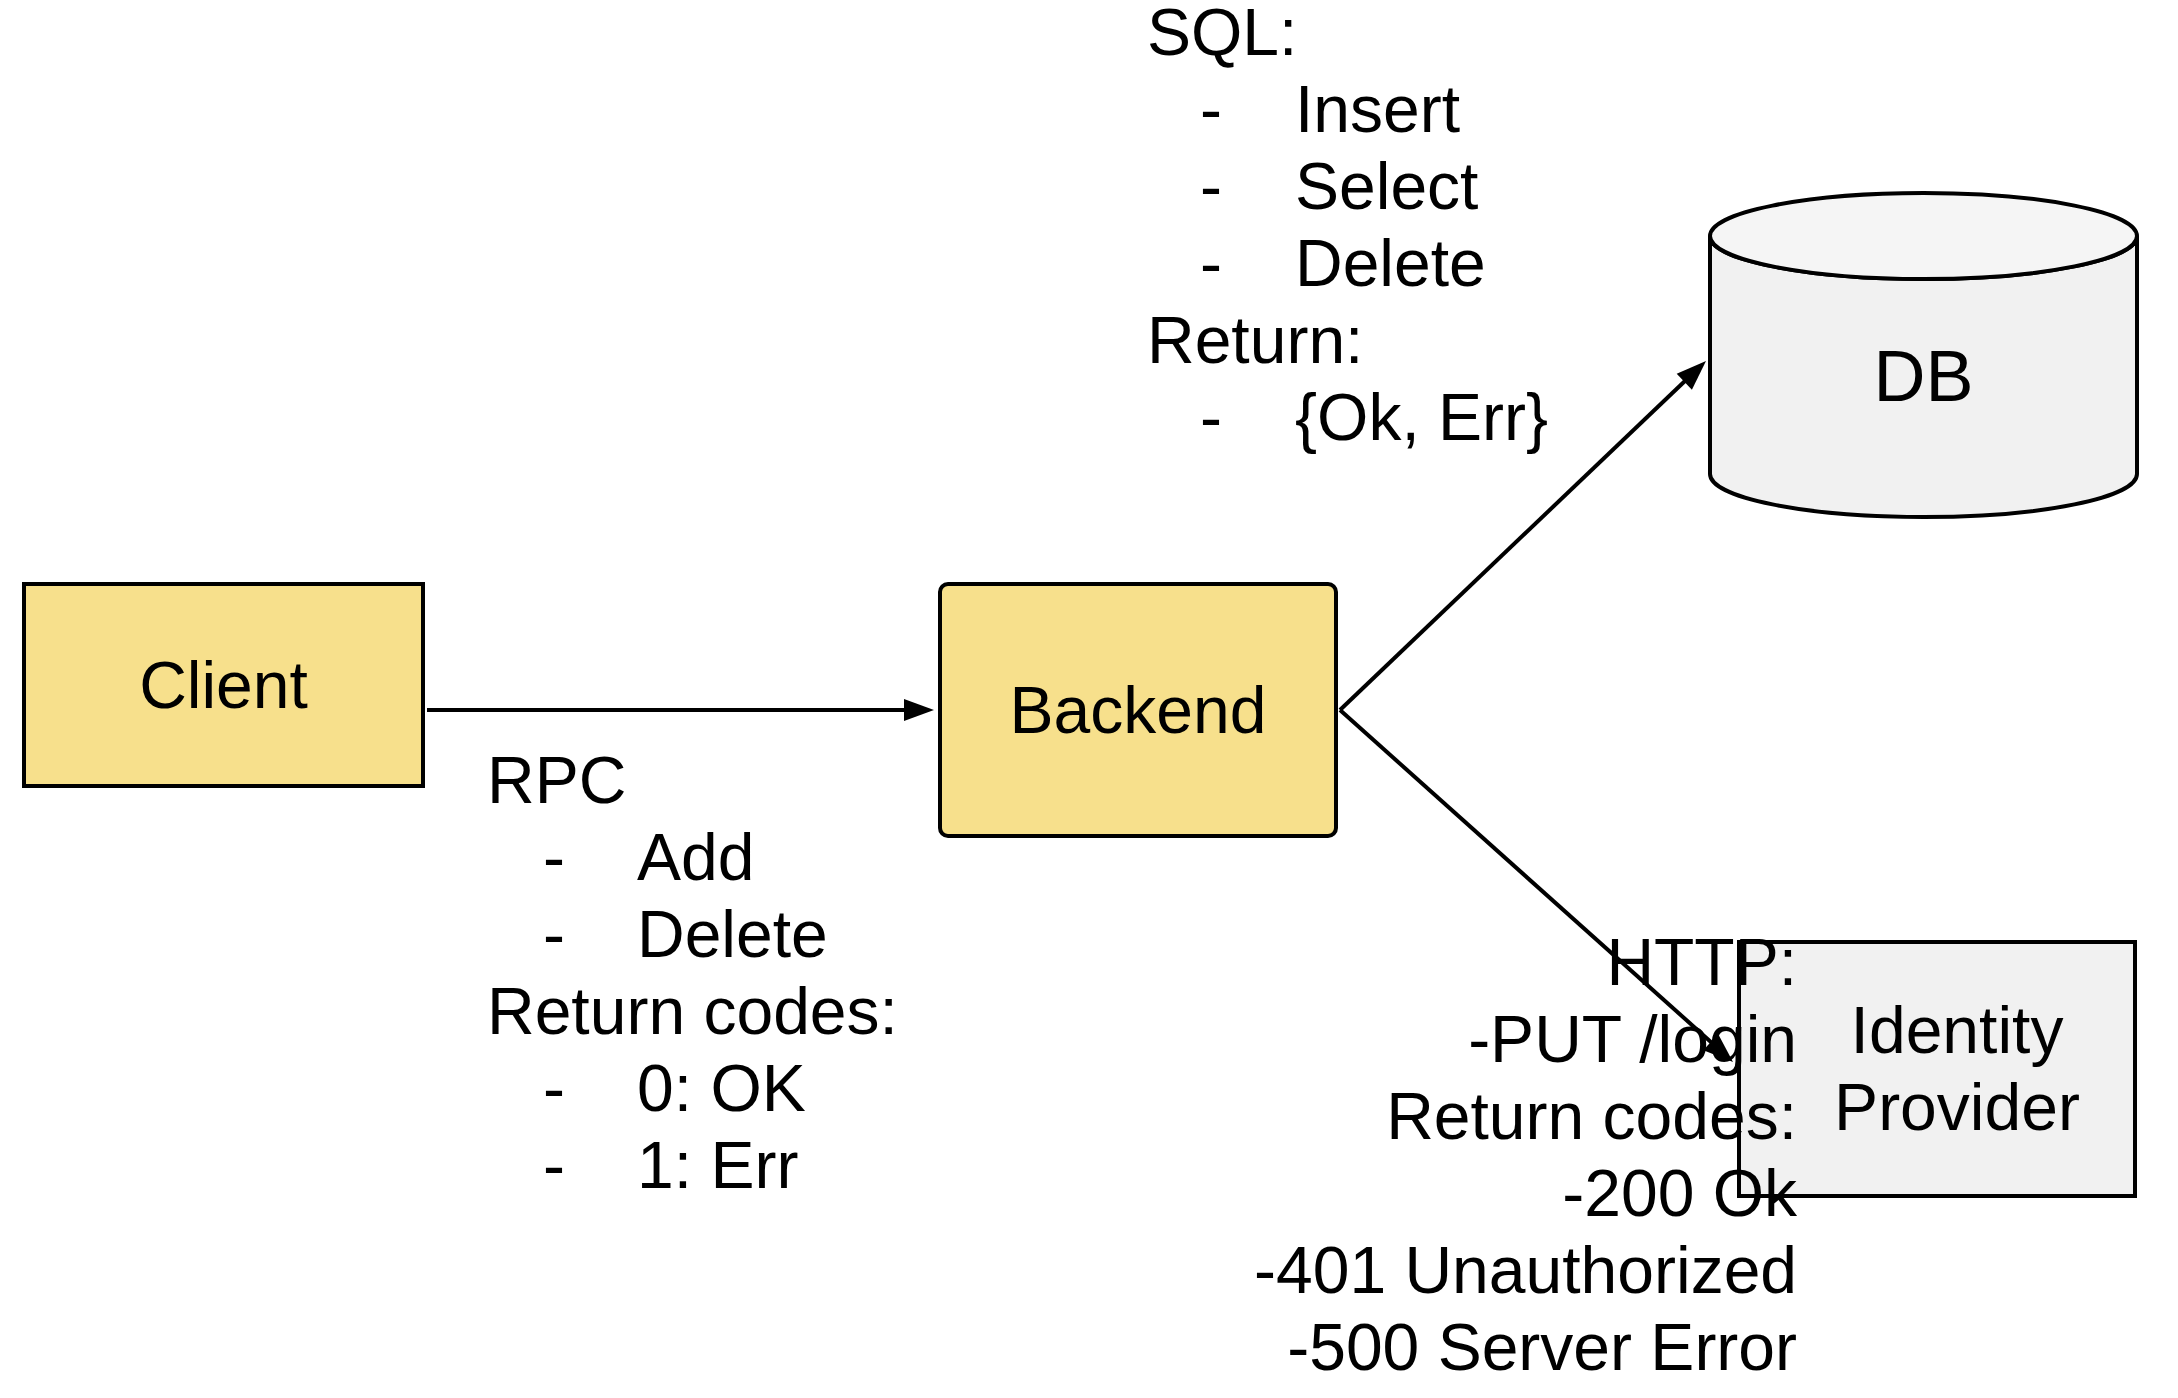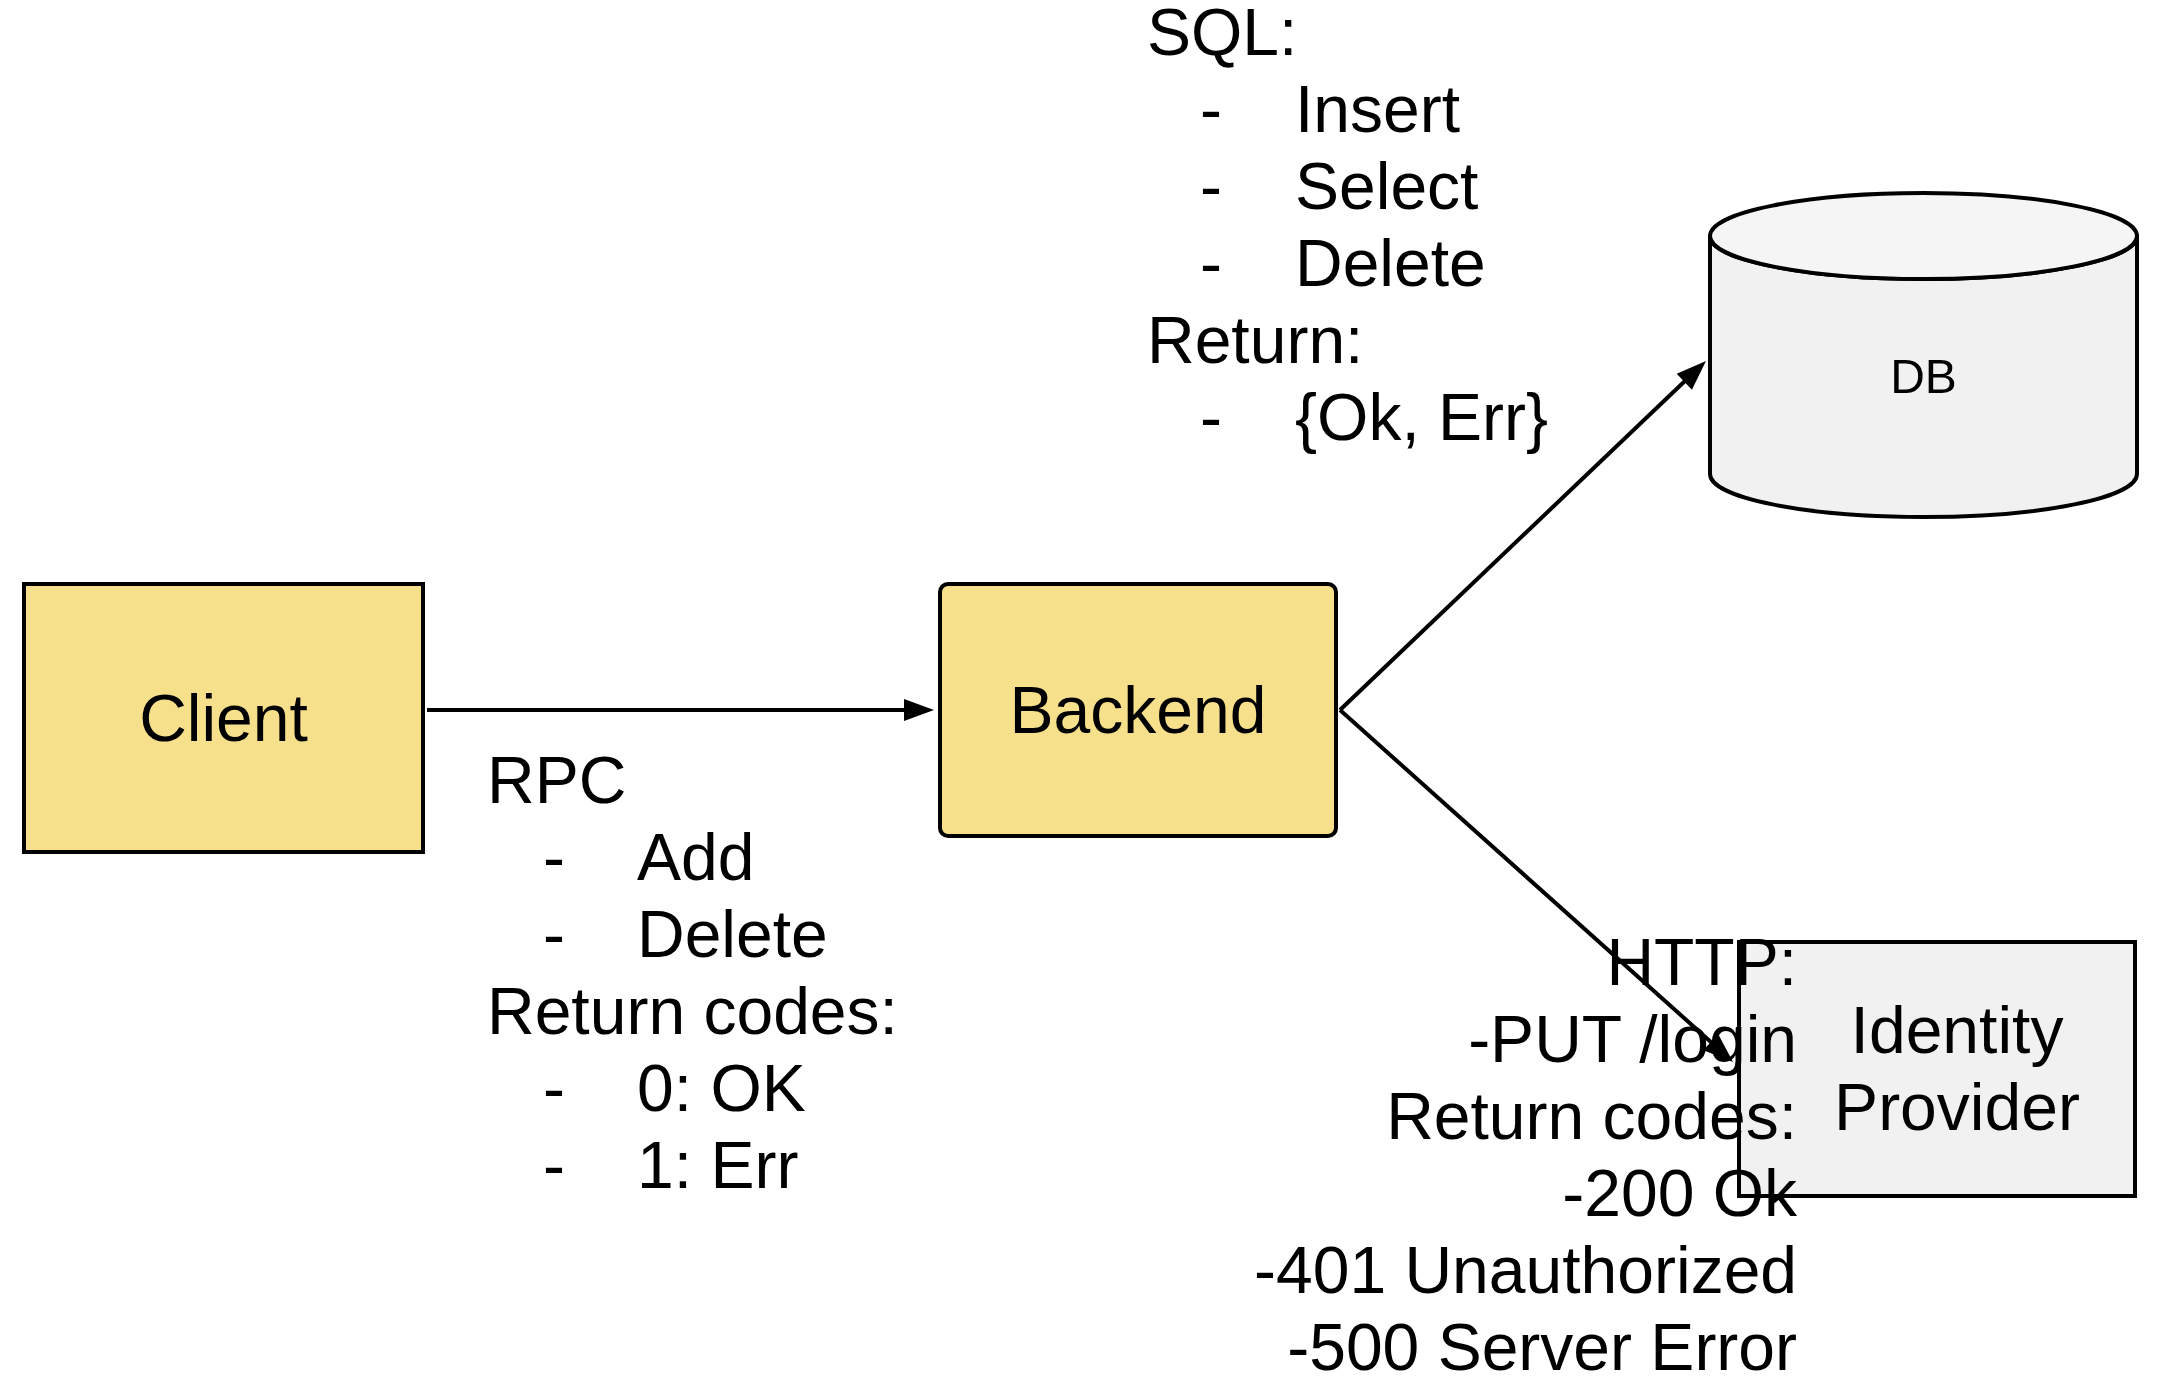--- a/index.html
+++ b/index.html
@@ -12,27 +12,27 @@
   .overlay { position: absolute; left: 0; top: 0; z-index: 0; }
 
   .node {
     position: absolute; z-index: 1; box-sizing: border-box;
     border: 4px solid #000000;
     display: flex; align-items: center; justify-content: center;
     text-align: center; font-size: 66px; line-height: 77px;
   }
   .node.yellow { background: #F7E08C; }
   .node.gray   { background: #F1F1F1; padding-left: 40px; }
-  .node-client  { left: 22px;  top: 582px; width: 403px; height: 272px; }
+  .node-client  { left: 22px;  top: 582px; width: 403px; height: 206px; }
   .node-backend { left: 938px; top: 582px; width: 400px; height: 256px; border-radius: 10px; }
   .node-idp     { left: 1737px; top: 940px; width: 400px; height: 258px; }
 
   .db-label {
     position: absolute; z-index: 1; left: 1710px; top: 338px; width: 427px;
-    text-align: center; font-size: 48px; line-height: 77px;
+    text-align: center; font-size: 72px; line-height: 77px;
   }
 
   .anno { position: absolute; z-index: 1; font-size: 66px; line-height: 77px; white-space: nowrap; }
   .anno .line { height: 77px; }
   .anno .dash { display: inline-block; }
   .anno-rpc  { left: 487px;  top: 742px; }
   .anno-rpc  .bullet { padding-left: 56px; }
   .anno-rpc  .dash   { width: 94px; }
   .anno-sql  { left: 1147px; top: -6px; }
   .anno-sql  .bullet { padding-left: 53px; }

